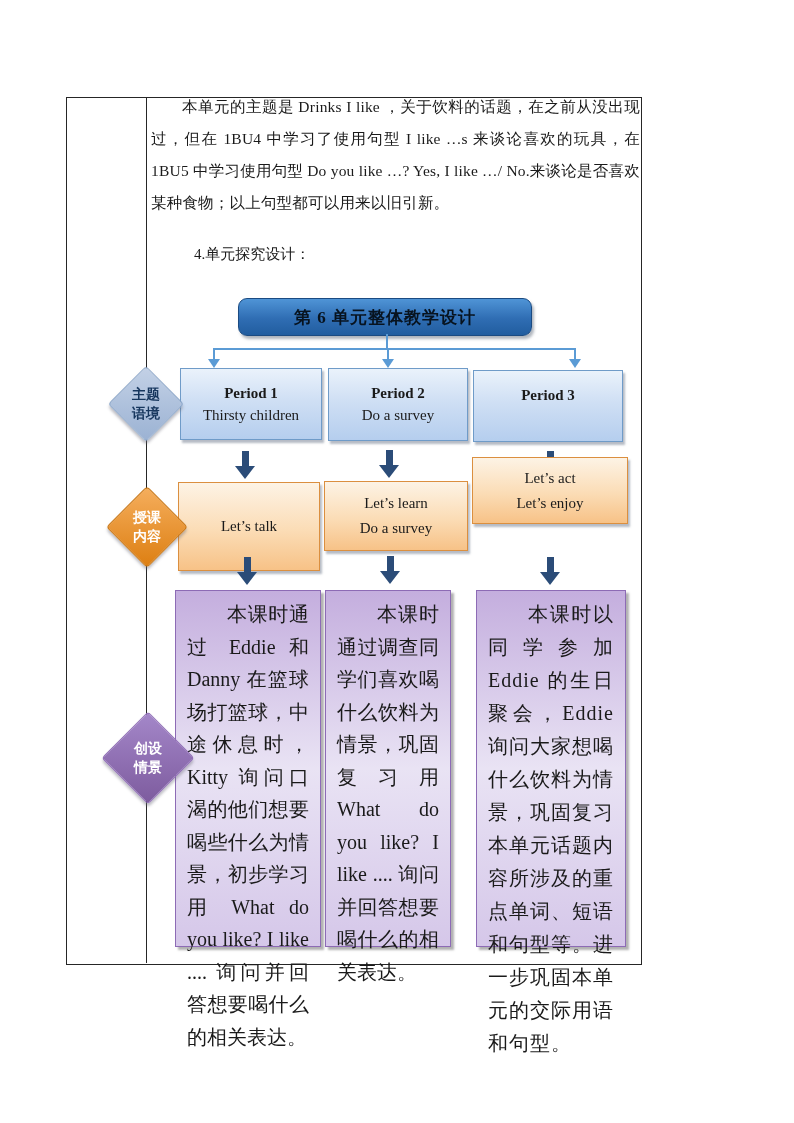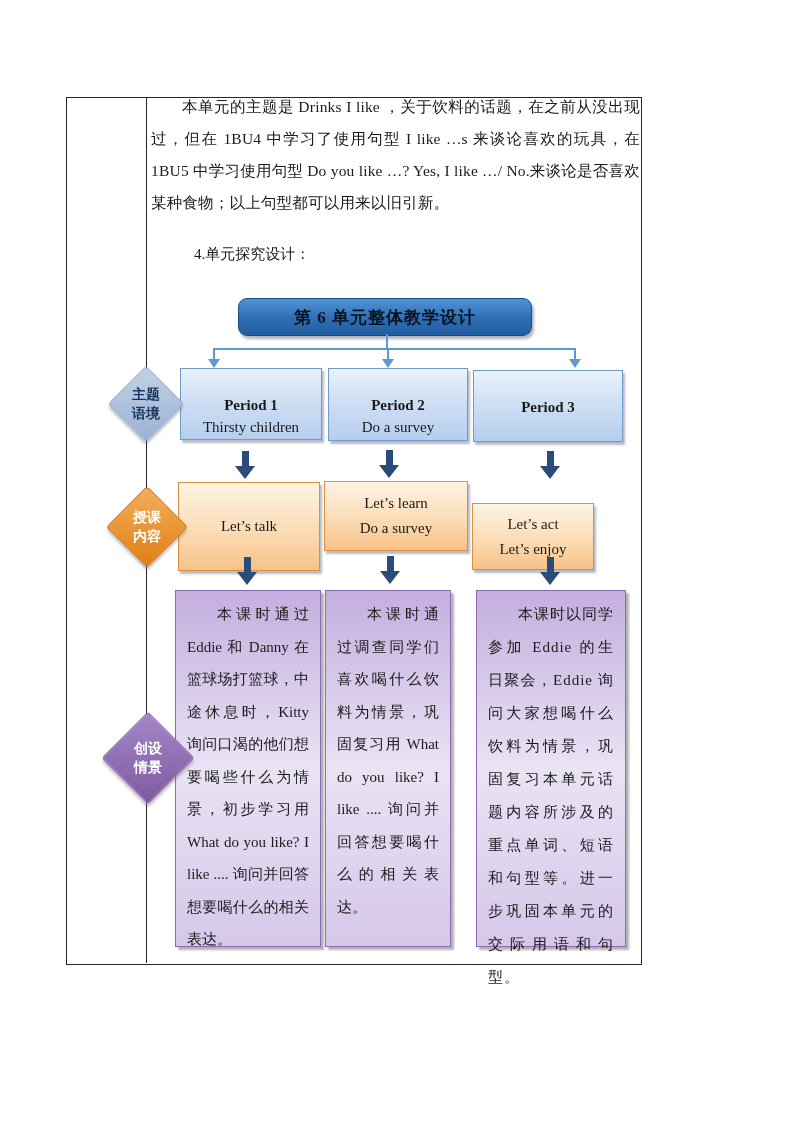--- a/index.html
+++ b/index.html
@@ -32,36 +32,36 @@
 
   
   .darrow { width:20px; display:flex; flex-direction:column; align-items:center; }
   .darrow .shaft { width:7px; height:15px; background:#2b4c78; }
   .darrow .head { width:0; height:0; border-left:10px solid transparent;
                   border-right:10px solid transparent; border-top:13px solid #2b4c78; }
 
   
   .pbox { background:linear-gradient(180deg,#eaf2fb 0%,#cfdff4 45%,#b5ceee 100%);
           border:1px solid #6f9bc8; box-shadow:2px 3px 2px rgba(110,120,140,.5);
-          text-align:center; padding-top:25px; box-sizing:border-box; }
+          text-align:center; padding-top:13px; box-sizing:border-box; }
   .pbox .ptitle { font-weight:bold; font-size:15px; line-height:22px; }
   .pbox .psub { font-size:15px; line-height:23px; }
 
   
   .obox { background:linear-gradient(180deg,#fdf3e5 0%,#fbdcb5 55%,#f7c械87 100%);
           background:linear-gradient(180deg,#fdf3e5 0%,#fbdcb5 55%,#f7c287 100%);
           border:1.5px solid #db8f3f; box-shadow:2px 3px 2px rgba(110,120,140,.5);
           display:flex; flex-direction:column; align-items:center; justify-content:center;
           box-sizing:border-box; }
   .obox div { font-size:15px; line-height:25px; text-align:center; }
 
   
   .sbox { background:linear-gradient(180deg,#c4aede 0%,#e9e3f4 50%,#d5c7e9 100%);
           border:1.5px solid #8d6bb5; box-shadow:3px 3px 2px rgba(115,115,115,.55);
-          box-sizing:border-box; padding:7px 11px; font-size:15px; line-height:32.5px;
+          box-sizing:border-box; padding:7px 11px; font-size:20px; line-height:32.5px;
           text-align:justify; text-indent:2em; }
 
   
   .diamond { transform:rotate(45deg); border-radius:4px;
              box-shadow:2px 2px 3px rgba(110,110,125,.45); }
   .diamond-inner { transform:rotate(-45deg); width:100%; height:100%;
                    display:flex; flex-direction:column; align-items:center;
                    justify-content:center; }
   .diamond-inner span { font-size:14px; line-height:19px; font-weight:600; }
   .d-blue { background:linear-gradient(135deg,#c3d1e6 0%,#9bb2d3 100%);
@@ -121,21 +121,21 @@
     <div class="head"></div>
   </div>
 
 <div class="abs obox" style="left:178px; top:482px; width:142px; height:89px;">
   <div>Let’s talk</div>
 </div>
 <div class="abs obox" style="left:324px; top:481px; width:144px; height:70px;">
   <div>Let’s learn</div>
   <div>Do a survey</div>
 </div>
-<div class="abs obox" style="left:472px; top:503px; width:122px; height:67px;">
+<div class="abs obox" style="left:472px; top:457px; width:156px; height:67px;">
   <div>Let’s act</div>
   <div>Let’s enjoy</div>
 </div>
 
 <div class="abs darrow" style="left:237px; top:557px;">
     <div class="shaft"></div>
     <div class="head"></div>
   </div>
 <div class="abs darrow" style="left:380px; top:556px;">
     <div class="shaft"></div>

